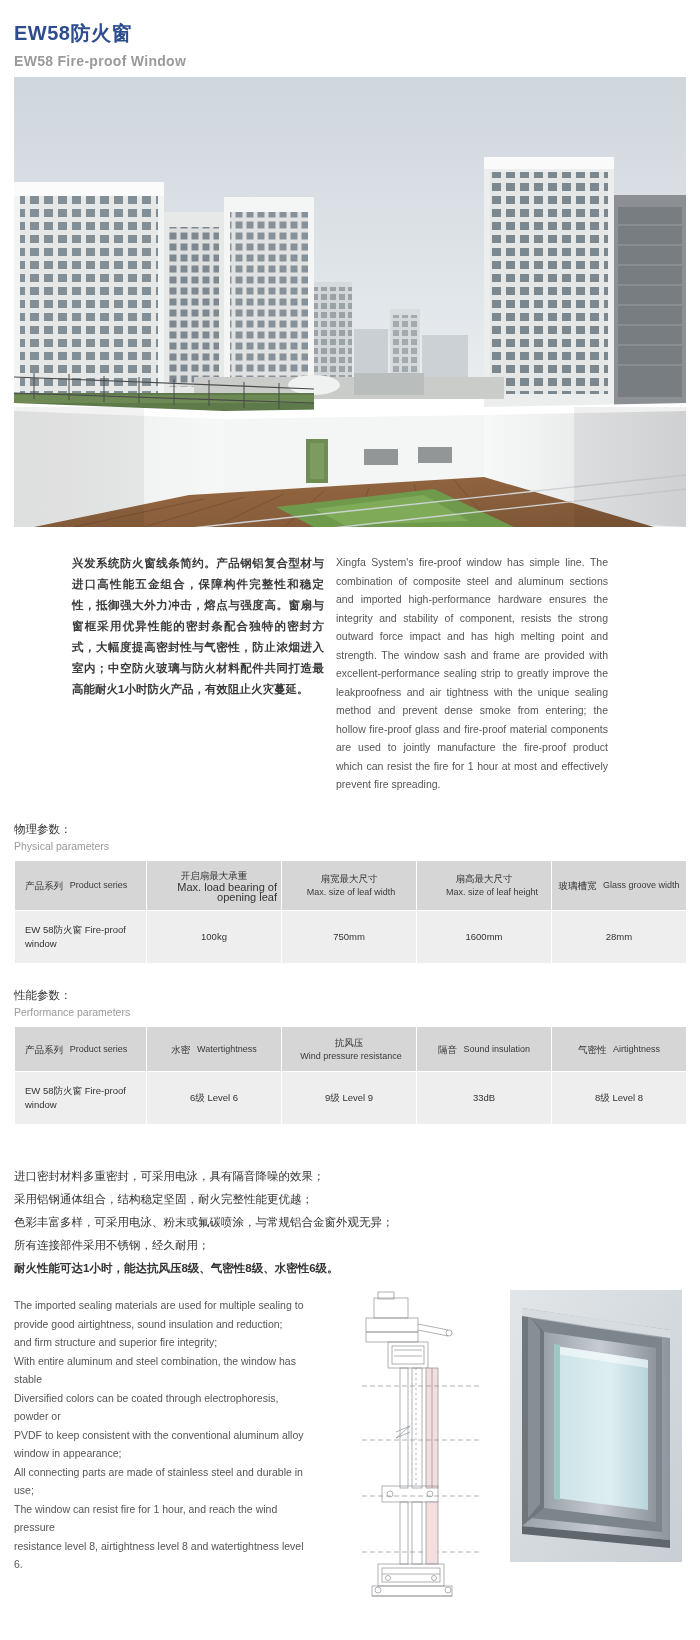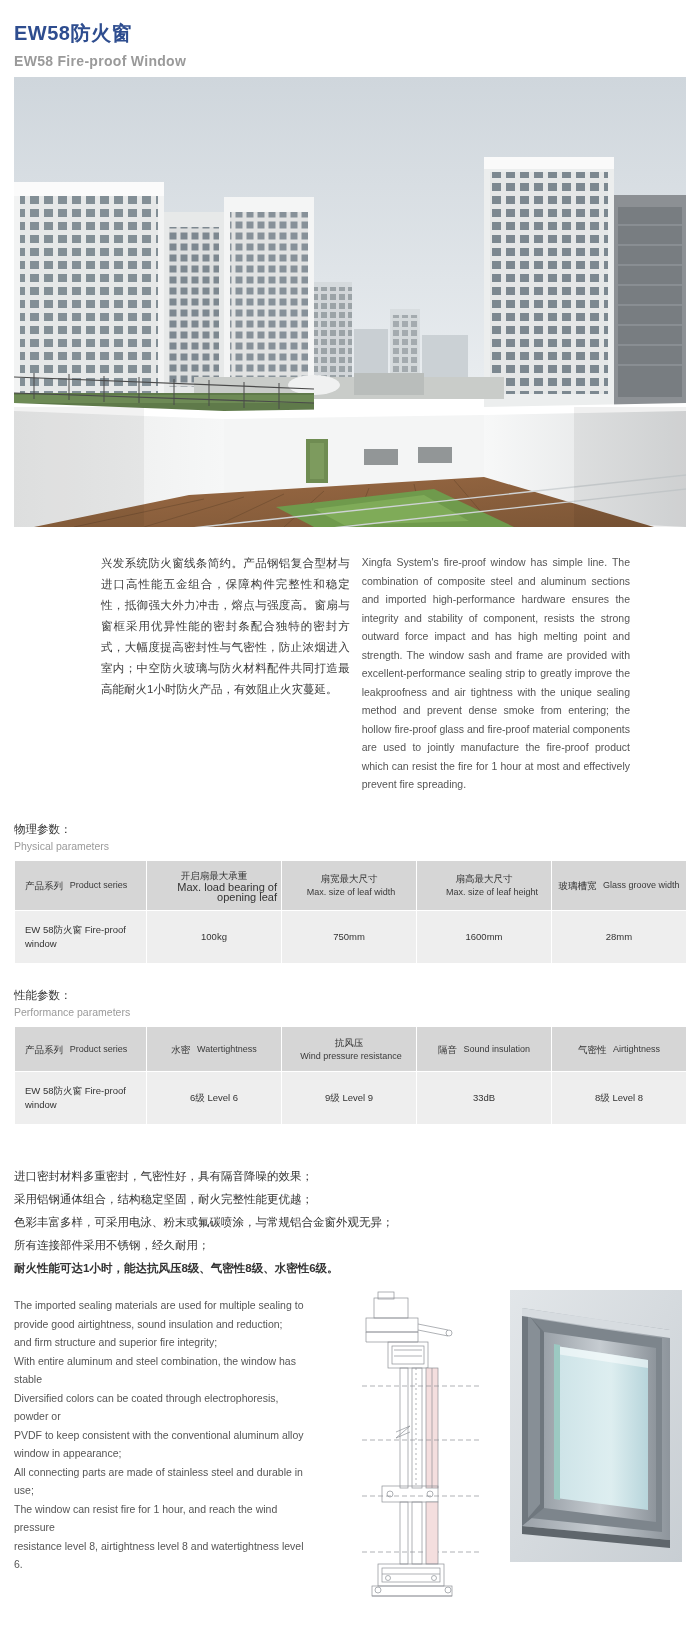--- a/index.html
+++ b/index.html
@@ -23,22 +23,22 @@
     letter-spacing:0.3px;
   }
 
   
   .hero { width:672px; height:450px; position:relative; overflow:hidden; margin-bottom:26px;}
   .hero svg { display:block; }
 
   
   .intro { display:flex; gap:0; margin:4px 0 26px 0; }
   .intro-cn {
-    width:252px; margin-left:87px; font-size:11.5px; line-height:21px;
-    color:#3a3a3a; text-align:justify;
+    width:252px; margin-left:58px; font-size:11.5px; line-height:21px;
+    color:#3a3a3a; text-align:justify;font-weight:bold;
   }
   .intro-en {
     width:272px; margin-left:12px; font-size:10.5px; line-height:18.5px;
     color:#555; text-align:justify;
   }
 
   
   .sec-label { margin:2px 0 0 0; }
   .sec-cn { font-size:11.5px; color:#333; line-height:18px; }
   .sec-en { font-size:10.5px; color:#9a9a9a; line-height:16px; margin-bottom:6px;}
@@ -326,21 +326,21 @@
         <td>6级 Level 6</td>
         <td>9级 Level 9</td>
         <td>33dB</td>
         <td>8级 Level 8</td>
       </tr>
     </tbody>
   </table>
 
   <div class="features">
     <div class="feat-cn">
-      <div>进口密封材料多重密封，气密性好，具有隔音降噪的效果；</div>
+      <div>进口密封材料多重密封，可采用电泳，具有隔音降噪的效果；</div>
       <div>采用铝钢通体组合，结构稳定坚固，耐火完整性能更优越；</div>
       <div>色彩丰富多样，可采用电泳、粉末或氟碳喷涂，与常规铝合金窗外观无异；</div>
       <div>所有连接部件采用不锈钢，经久耐用；</div>
       <div class="bold">耐火性能可达1小时，能达抗风压8级、气密性8级、水密性6级。</div>
     </div>
 
     <div class="bottom-row">
       <div class="bottom-left">
         <div class="feat-en">
           <div>The imported sealing materials are used for multiple sealing to</div>

